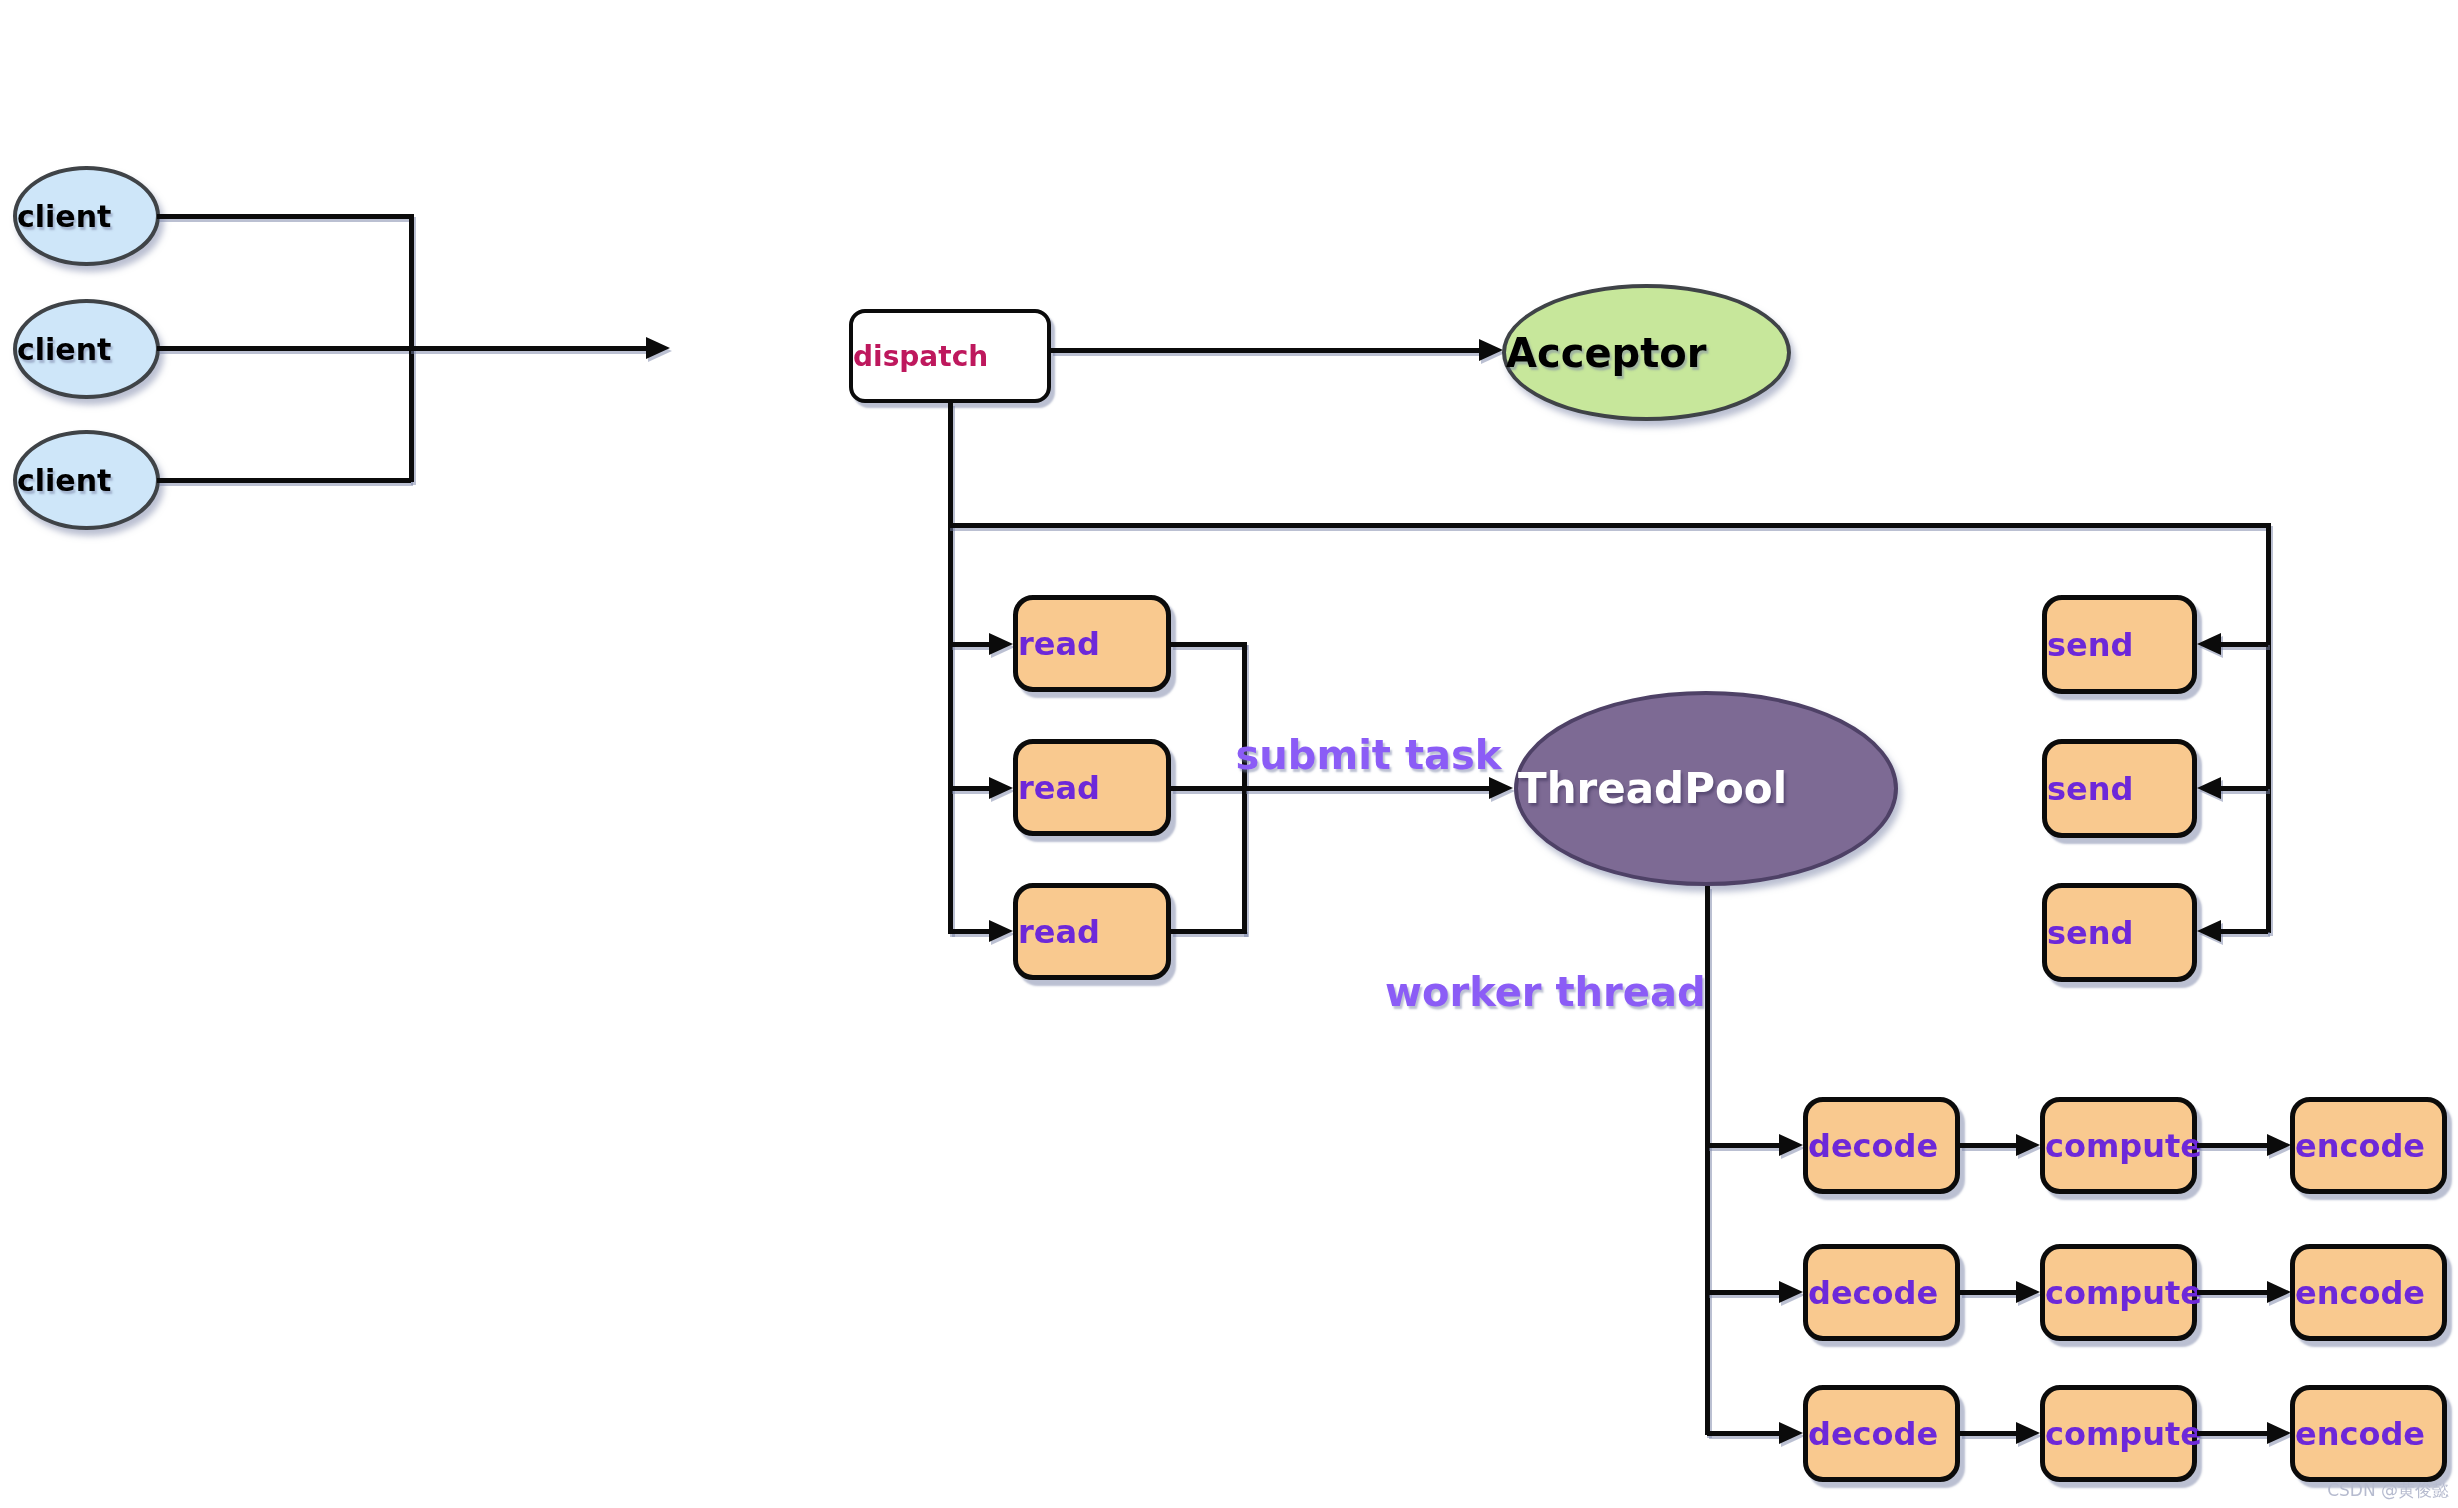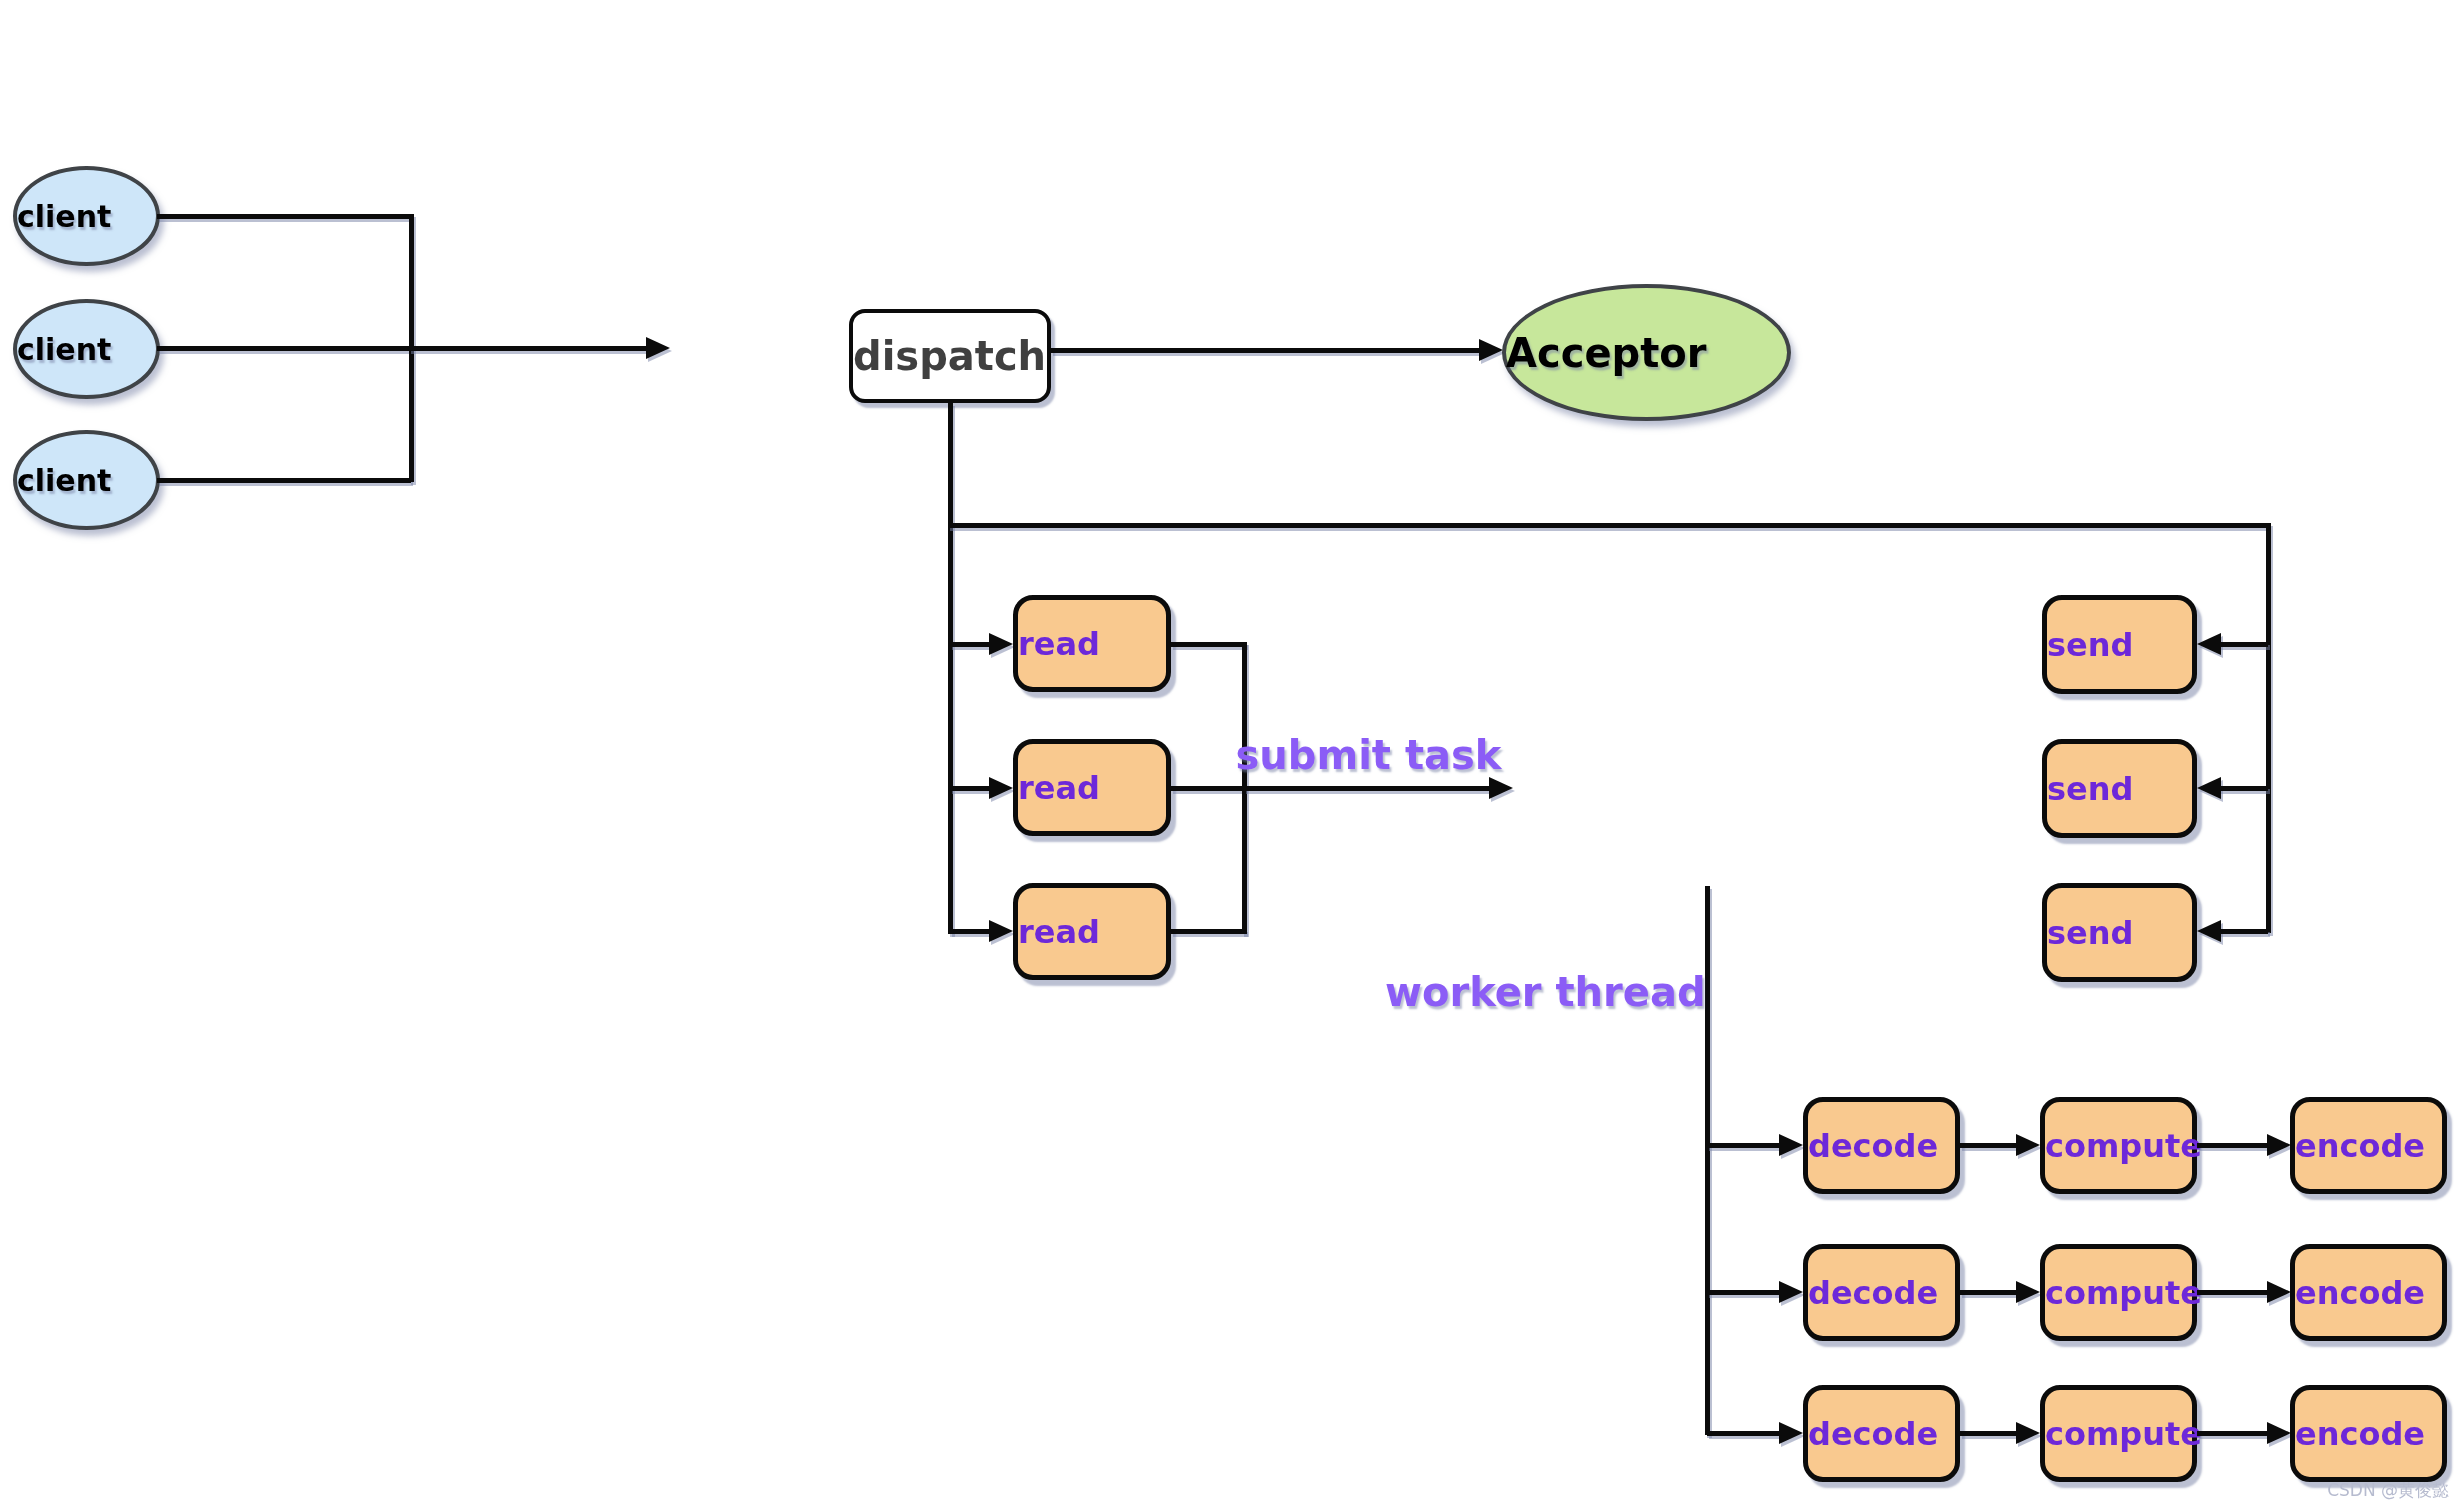--- a/index.html
+++ b/index.html
@@ -32,21 +32,21 @@
     background:var(--task_fill,#fbc88e);
     border:5px solid var(--line,#0b0b0b);
     border-radius:20px;
     box-shadow:5px 6px 2px var(--shadow, rgba(120,130,165,.5));
   }
   .box .lbl{font-weight:bold;font-size:32px;color:#6d28d9;}
   .dispatch{
     background:#ffffff;border:4px solid var(--line,#0b0b0b);border-radius:16px;
     box-shadow:4px 5px 2px var(--shadow, rgba(120,130,165,.5));
   }
-  .dispatch .lbl{font-weight:bold;font-size:40px;color:#404040;}
+  .dispatch .lbl{font-weight:bold;font-size:28px;color:#be185d;}
 
   .hline{position:absolute;height:5px;background:var(--line,#0b0b0b);box-shadow:2px 3px 0 var(--shadow, rgba(120,130,165,.5));}
   .vline{position:absolute;width:5px;background:var(--line,#0b0b0b);box-shadow:2px 3px 0 var(--shadow, rgba(120,130,165,.5));}
   .ah{position:absolute;width:0;height:0;filter:drop-shadow(2px 3px 0 var(--shadow, rgba(120,130,165,.4)));}
   .ah.r{border-top:11px solid transparent;border-bottom:11px solid transparent;border-left:24px solid var(--line,#0b0b0b);}
   .ah.l{border-top:11px solid transparent;border-bottom:11px solid transparent;border-right:24px solid var(--line,#0b0b0b);}
 
   .edge-label{
     position:absolute;font-weight:bold;font-size:40px;color:#8b5cf6;white-space:nowrap;
     text-shadow:2px 3px 2px var(--shadow, rgba(120,130,165,.45));
@@ -112,20 +112,23 @@
 
   <div class="hline" style="left:1171px;top:642px;width:75px;"></div>
   <div class="hline" style="left:1171px;top:786px;width:75px;"></div>
   <div class="hline" style="left:1171px;top:929px;width:75px;"></div>
   <div class="vline" style="left:1242px;top:642px;height:292px;"></div>
 
   <div class="hline" style="left:1244px;top:786px;width:247px;"></div>
   <div class="ah r" style="left:1489px;top:777px;"></div>
   <div class="edge-label" style="left:1224px;top:732px;width:289px;text-align:center;">submit task</div>
 
+  <div class="node ellipse threadpool" style="left:1514px;top:691px;width:384px;height:195px;">
+    <span class="lbl">ThreadPool</span>
+  </div>
 
   <div class="vline" style="left:1705px;top:886px;height:549px;"></div>
   <div class="edge-label" style="left:1385px;top:969px;width:308px;text-align:right;">worker thread</div>
 
   <div class="hline" style="left:1707px;top:1143px;width:76px;"></div>
   <div class="ah r" style="left:1779px;top:1134px;"></div>
   <div class="hline" style="left:1707px;top:1290px;width:76px;"></div>
   <div class="ah r" style="left:1779px;top:1281px;"></div>
   <div class="hline" style="left:1707px;top:1431px;width:76px;"></div>
   <div class="ah r" style="left:1779px;top:1422px;"></div>

